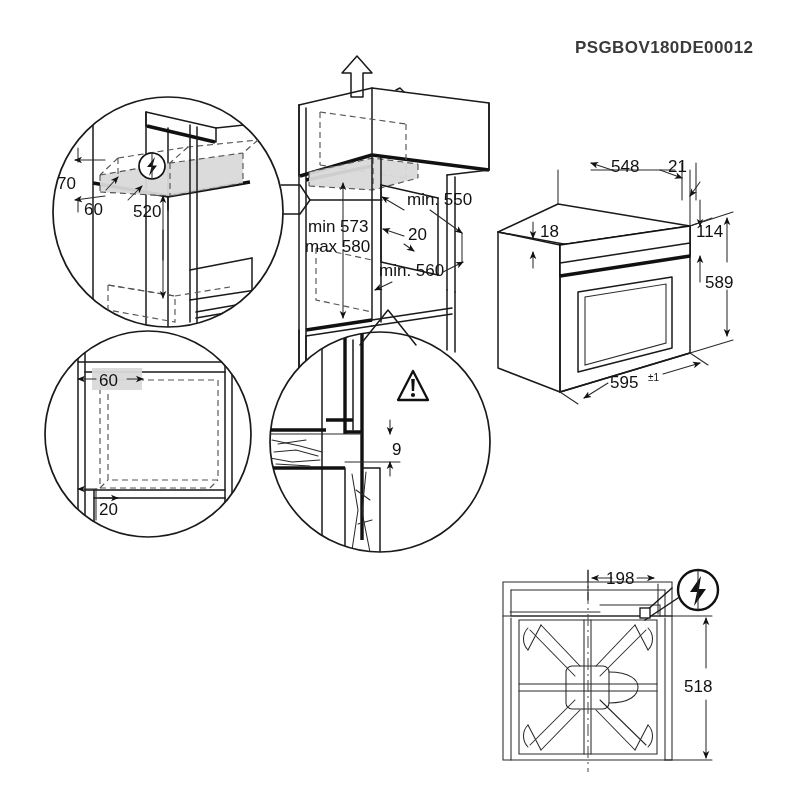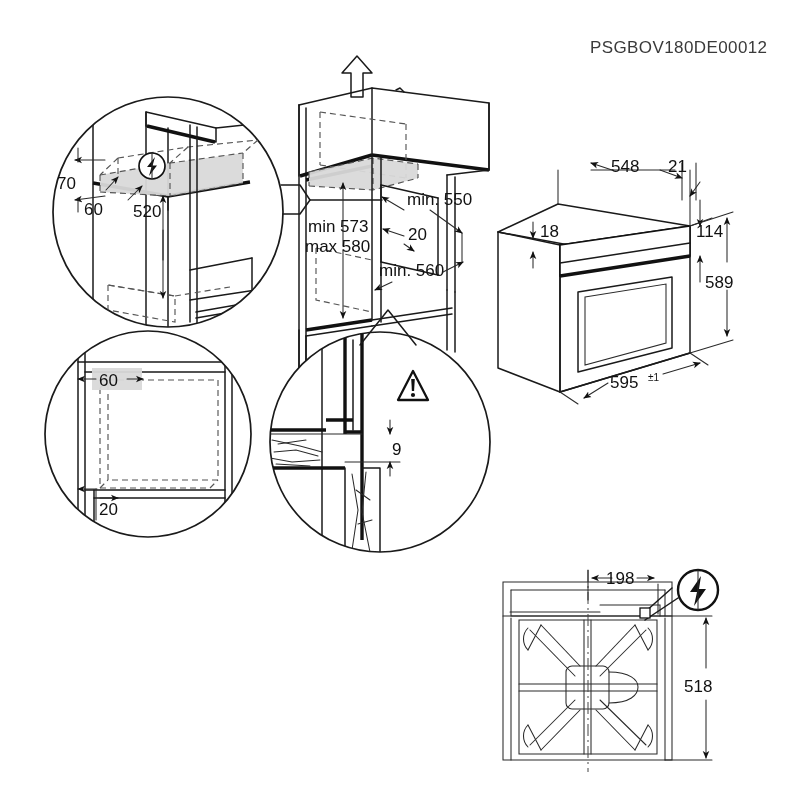--- a/index.html
+++ b/index.html
@@ -453,17 +453,17 @@
         <path class="ln" d="M645,620 L678,598" fill="none"></path>
         <circle cx="698" cy="590" r="20" fill="#ffffff" stroke="#111111" stroke-width="2.4"></circle>
         <path class="blk" d="M701,576 L690,592 L697,592 L694,606 L706,589 L699,589 Z"></path>
         <path class="ln-thin" d="M698,570 L698,610"></path>
         <rect x="640" y="608" width="10" height="10" fill="#ffffff" stroke="#111111" stroke-width="1.3"></rect>
       </g>
     </g>
 
   </svg>
 
-  <div style="position:absolute; left:590px; top:38px;">
+  <div style="position:absolute; left:575px; top:38px;font-weight:bold;">
     <span class="drawing-code" style="font-size:17px; color:#3a3a3a; font-family:'Liberation Sans',sans-serif;">PSGBOV180DE00012</span>
   </div>
 
 </div>
 
 </body></html>

